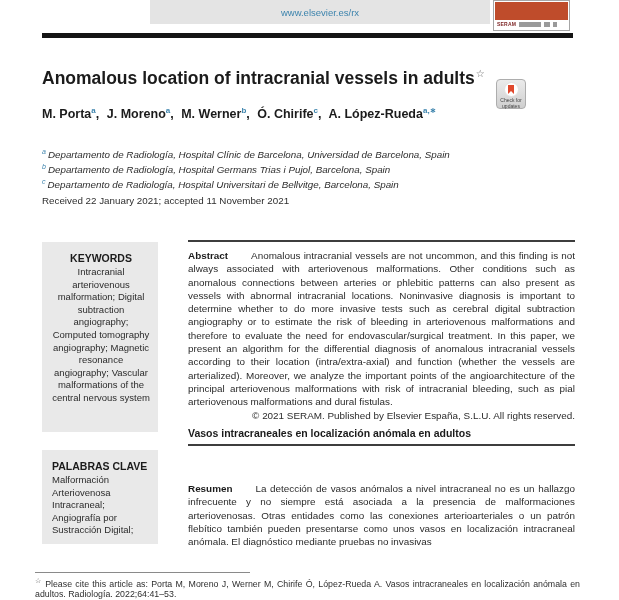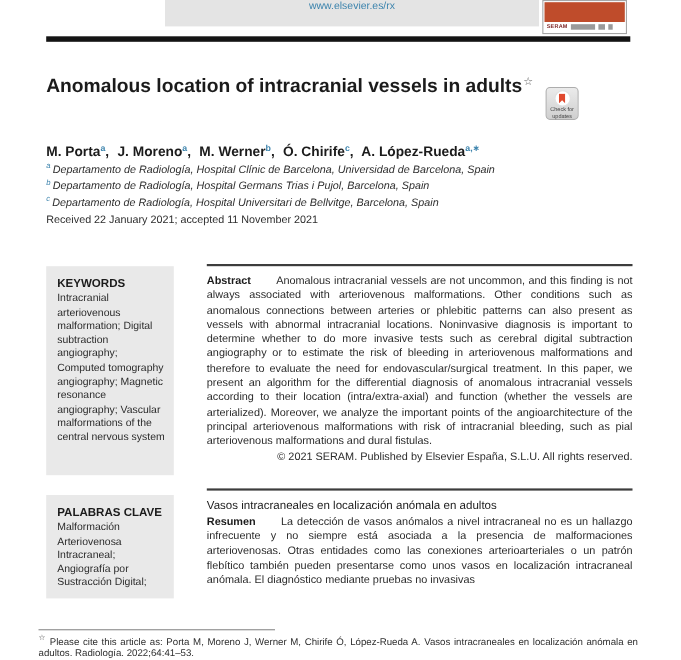--- a/index.html
+++ b/index.html
@@ -1,21 +1,21 @@
 <!DOCTYPE html>
 <html><head>
 <meta charset="utf-8">
 <style>
   html,body{margin:0;padding:0;background:#fff;}
   .page{position:relative;width:619px;height:600px;background:#fff;overflow:hidden;
         font-family:"Liberation Sans","DejaVu Sans",sans-serif;color:#2e2e2e;}
 
   
   .banner{position:absolute;left:150px;top:0;width:340px;height:24px;background:#e4e4e4;
-          display:flex;align-items:flex-start;justify-content:center;}
+          display:flex;align-items:center;justify-content:center;}
   .site-link{color:#3d84ad;font-size:9.5px;text-decoration:none;cursor:pointer;}
 
   
   .cover{position:absolute;left:493px;top:0;width:77px;height:31px;border:1px solid #a6a6a6;
          box-sizing:border-box;background:#fff;}
   .cover-orange{height:18px;margin:1px;background:#bf4c2b;}
   .cover-strip{display:flex;align-items:center;gap:3px;padding:0 3px;}
   .cover-publisher{font-size:5px;font-weight:bold;color:#7a1f1f;letter-spacing:0.2px;}
   .cover-mark{display:inline-block;height:5px;background:#9a9a9a;}
   .m1{width:22px;}.m2{width:6px;}.m3{width:4px;}
@@ -31,49 +31,49 @@
   
   .badge{position:absolute;left:496px;top:79px;width:30px;height:30px;
          background:linear-gradient(#ebebeb,#cfcfcf);border:1px solid #adadad;border-radius:4px;
          box-sizing:border-box;text-align:center;cursor:pointer;}
   .badge-circle{width:13px;height:13px;border-radius:50%;background:#fff;margin:2px auto 1px;
                 border:1px solid #e0e0e0;position:relative;}
   .badge-ribbon{position:absolute;left:3.5px;top:2px;width:6px;height:9px;background:#e0492e;
                 clip-path:polygon(0 0,100% 0,100% 100%,50% 68%,0 100%);}
   .badge-text{font-size:5px;line-height:5.5px;color:#444;}
 
-  .authors{position:absolute;left:42px;top:106px;font-size:12.5px;font-weight:bold;color:#1b1b1b;margin-top:24px;}
+  .authors{position:absolute;left:42px;top:106px;font-size:12.5px;font-weight:bold;color:#1b1b1b;}
   .authors sup{font-size:8px;color:#3d84ad;}
   .authors .sep{margin-right:4px;}
 
   .affiliations{position:absolute;left:42px;top:146px;font-size:9.8px;font-style:italic;
                 line-height:11.5px;color:#2e2e2e;}
   .affiliations sup{font-size:7px;color:#3d84ad;margin-right:2px;}
 
   .dates{position:absolute;left:42px;top:195px;font-size:9.8px;color:#2e2e2e;}
 
   
   .kw-box{position:absolute;left:42px;width:116px;background:#e9e9e9;box-sizing:border-box;
           padding:10px 8px 10px 10px;}
   .kw-box .kw-title{font-size:10.5px;font-weight:bold;color:#1b1b1b;margin-bottom:2px;}
   .kw-box .kw-items{font-size:9.5px;line-height:12.6px;color:#2b2b2b;}
-  #kw-en{top:242px;height:190px;}
+  #kw-en{top:242px;height:190px;text-align:center;}
   #kw-es{top:450px;height:94px;}
 
   
   .rule-abs{position:absolute;left:188px;width:387px;height:1.5px;background:#3d3d3d;}
   #rule1{top:240px;}
   #rule2{top:444px;}
   .abs-block{position:absolute;left:188px;width:387px;font-size:9.9px;line-height:13.3px;
              text-align:justify;color:#2b2b2b;}
   #abstract{top:249px;}
-  #resumen{top:468px;}
+  #resumen{top:482px;}
   .para-label{font-weight:bold;color:#1b1b1b;margin-right:23px;}
   .copyright{text-align:right;}
-  .es-title{position:absolute;left:188px;top:454px;font-size:10.5px;font-weight:normal;color:#1b1b1b;}
+  .es-title{position:absolute;left:188px;top:427px;font-size:10.5px;font-weight:bold;color:#1b1b1b;}
 
   
   .footnote-rule{position:absolute;left:35px;top:572px;width:215px;height:1px;background:#8a8a8a;}
   .footnote{position:absolute;left:35px;top:576px;width:545px;font-size:8.8px;line-height:10.5px;
             text-align:justify;color:#2e2e2e;}
   .footnote-star{font-size:7px;vertical-align:super;margin-right:3px;color:#444;}
 </style>
 </head>
 <body>
 

